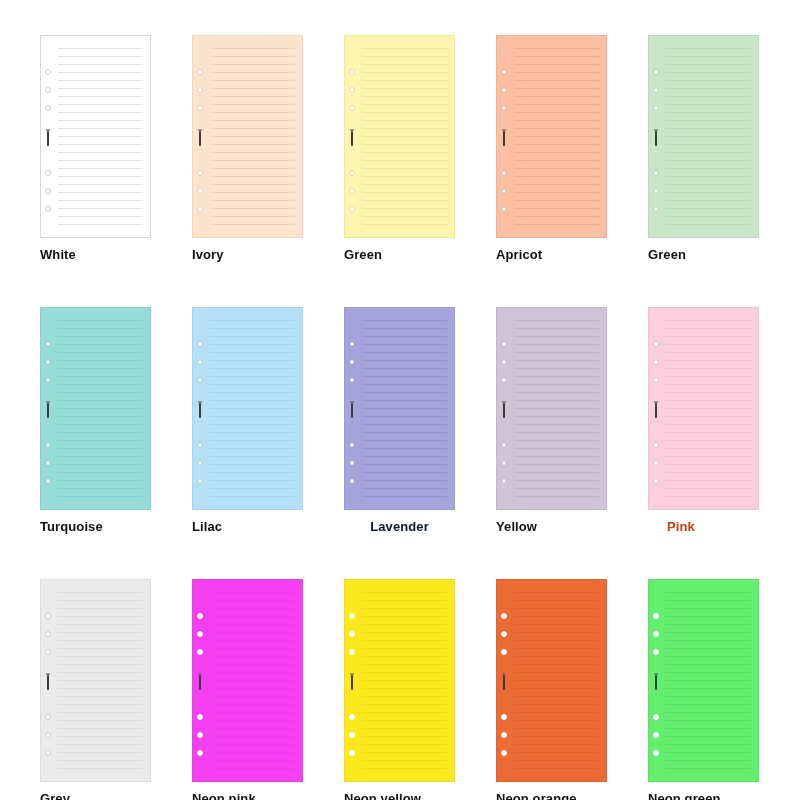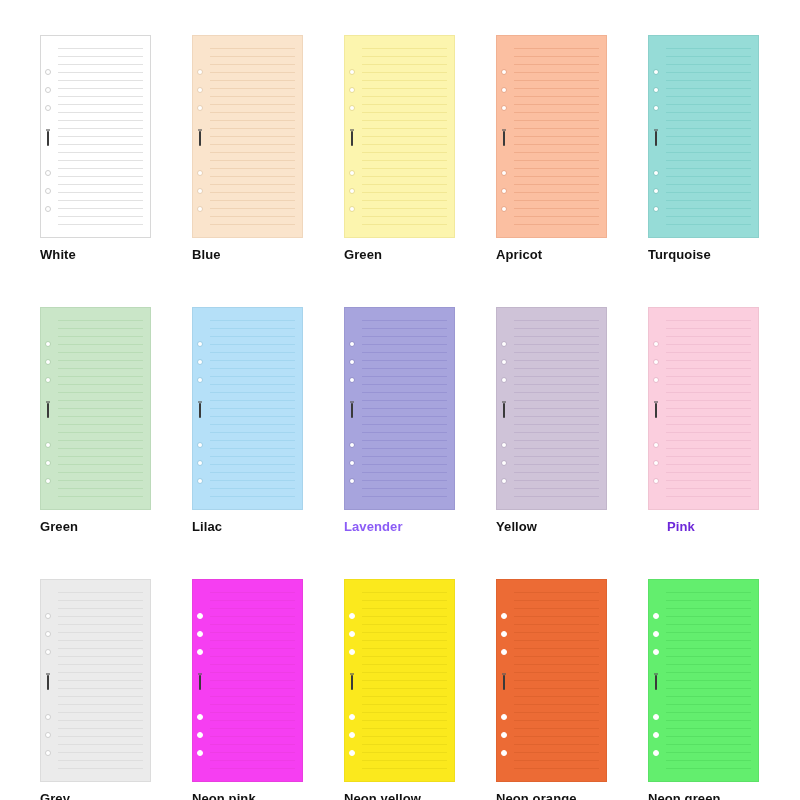--- a/index.html
+++ b/index.html
@@ -170,21 +170,21 @@
         <div class="margin-col">
           <div class="hole" style="top: 33px; background: rgb(255, 255, 255); border: 1px solid rgb(232, 207, 180);"></div>
           <div class="hole" style="top: 51px; background: rgb(255, 255, 255); border: 1px solid rgb(232, 207, 180);"></div>
           <div class="hole" style="top: 69px; background: rgb(255, 255, 255); border: 1px solid rgb(232, 207, 180);"></div>
           <div class="hole" style="top: 134px; background: rgb(255, 255, 255); border: 1px solid rgb(232, 207, 180);"></div>
           <div class="hole" style="top: 152px; background: rgb(255, 255, 255); border: 1px solid rgb(232, 207, 180);"></div>
           <div class="hole" style="top: 170px; background: rgb(255, 255, 255); border: 1px solid rgb(232, 207, 180);"></div>
           <div class="slot" style="top: 95px; background: rgb(58, 58, 58);"></div>
         </div>
       </div>
-      <div class="label" style="color: rgb(17, 17, 17);">Blue</div>
+      <div class="label" style="color: rgb(17, 17, 17);">Ivory</div>
     </div>
     <div class="cell">
       <div class="sheet" style="background: rgb(252, 245, 174); border: 1px solid rgb(242, 233, 157);">
         <div class="rules">
           <div class="rule" style="top: 3px; background: rgb(242, 232, 148);"></div>
           <div class="rule" style="top: 11px; background: rgb(242, 232, 148);"></div>
           <div class="rule" style="top: 19px; background: rgb(242, 232, 148);"></div>
           <div class="rule" style="top: 27px; background: rgb(242, 232, 148);"></div>
           <div class="rule" style="top: 35px; background: rgb(242, 232, 148);"></div>
           <div class="rule" style="top: 43px; background: rgb(242, 232, 148);"></div>
@@ -251,20 +251,59 @@
           <div class="hole" style="top: 69px; background: rgb(255, 255, 255); border: 1px solid rgb(234, 166, 135);"></div>
           <div class="hole" style="top: 134px; background: rgb(255, 255, 255); border: 1px solid rgb(234, 166, 135);"></div>
           <div class="hole" style="top: 152px; background: rgb(255, 255, 255); border: 1px solid rgb(234, 166, 135);"></div>
           <div class="hole" style="top: 170px; background: rgb(255, 255, 255); border: 1px solid rgb(234, 166, 135);"></div>
           <div class="slot" style="top: 95px; background: rgb(58, 58, 58);"></div>
         </div>
       </div>
       <div class="label" style="color: rgb(17, 17, 17);">Apricot</div>
     </div>
     <div class="cell">
+      <div class="sheet" style="background: rgb(202, 230, 200); border: 1px solid rgb(188, 218, 186);">
+        <div class="rules">
+          <div class="rule" style="top: 3px; background: rgb(185, 220, 182);"></div>
+          <div class="rule" style="top: 11px; background: rgb(185, 220, 182);"></div>
+          <div class="rule" style="top: 19px; background: rgb(185, 220, 182);"></div>
+          <div class="rule" style="top: 27px; background: rgb(185, 220, 182);"></div>
+          <div class="rule" style="top: 35px; background: rgb(185, 220, 182);"></div>
+          <div class="rule" style="top: 43px; background: rgb(185, 220, 182);"></div>
+          <div class="rule" style="top: 51px; background: rgb(185, 220, 182);"></div>
+          <div class="rule" style="top: 59px; background: rgb(185, 220, 182);"></div>
+          <div class="rule" style="top: 67px; background: rgb(185, 220, 182);"></div>
+          <div class="rule" style="top: 75px; background: rgb(185, 220, 182);"></div>
+          <div class="rule" style="top: 83px; background: rgb(185, 220, 182);"></div>
+          <div class="rule" style="top: 91px; background: rgb(185, 220, 182);"></div>
+          <div class="rule" style="top: 99px; background: rgb(185, 220, 182);"></div>
+          <div class="rule" style="top: 107px; background: rgb(185, 220, 182);"></div>
+          <div class="rule" style="top: 115px; background: rgb(185, 220, 182);"></div>
+          <div class="rule" style="top: 123px; background: rgb(185, 220, 182);"></div>
+          <div class="rule" style="top: 131px; background: rgb(185, 220, 182);"></div>
+          <div class="rule" style="top: 139px; background: rgb(185, 220, 182);"></div>
+          <div class="rule" style="top: 147px; background: rgb(185, 220, 182);"></div>
+          <div class="rule" style="top: 155px; background: rgb(185, 220, 182);"></div>
+          <div class="rule" style="top: 163px; background: rgb(185, 220, 182);"></div>
+          <div class="rule" style="top: 171px; background: rgb(185, 220, 182);"></div>
+          <div class="rule" style="top: 179px; background: rgb(185, 220, 182);"></div>
+        </div>
+        <div class="margin-col">
+          <div class="hole" style="top: 33px; background: rgb(255, 255, 255); border: 1px solid rgb(178, 211, 176);"></div>
+          <div class="hole" style="top: 51px; background: rgb(255, 255, 255); border: 1px solid rgb(178, 211, 176);"></div>
+          <div class="hole" style="top: 69px; background: rgb(255, 255, 255); border: 1px solid rgb(178, 211, 176);"></div>
+          <div class="hole" style="top: 134px; background: rgb(255, 255, 255); border: 1px solid rgb(178, 211, 176);"></div>
+          <div class="hole" style="top: 152px; background: rgb(255, 255, 255); border: 1px solid rgb(178, 211, 176);"></div>
+          <div class="hole" style="top: 170px; background: rgb(255, 255, 255); border: 1px solid rgb(178, 211, 176);"></div>
+          <div class="slot" style="top: 95px; background: rgb(58, 58, 58);"></div>
+        </div>
+      </div>
+      <div class="label" style="color: rgb(17, 17, 17);">Green</div>
+    </div>
+    <div class="cell">
       <div class="sheet" style="background: rgb(150, 220, 215); border: 1px solid rgb(139, 208, 203);">
         <div class="rules">
           <div class="rule" style="top: 3px; background: rgb(132, 210, 204);"></div>
           <div class="rule" style="top: 11px; background: rgb(132, 210, 204);"></div>
           <div class="rule" style="top: 19px; background: rgb(132, 210, 204);"></div>
           <div class="rule" style="top: 27px; background: rgb(132, 210, 204);"></div>
           <div class="rule" style="top: 35px; background: rgb(132, 210, 204);"></div>
           <div class="rule" style="top: 43px; background: rgb(132, 210, 204);"></div>
           <div class="rule" style="top: 51px; background: rgb(132, 210, 204);"></div>
           <div class="rule" style="top: 59px; background: rgb(132, 210, 204);"></div>
@@ -290,59 +329,20 @@
           <div class="hole" style="top: 69px; background: rgb(255, 255, 255); border: 1px solid rgb(127, 201, 195);"></div>
           <div class="hole" style="top: 134px; background: rgb(255, 255, 255); border: 1px solid rgb(127, 201, 195);"></div>
           <div class="hole" style="top: 152px; background: rgb(255, 255, 255); border: 1px solid rgb(127, 201, 195);"></div>
           <div class="hole" style="top: 170px; background: rgb(255, 255, 255); border: 1px solid rgb(127, 201, 195);"></div>
           <div class="slot" style="top: 95px; background: rgb(58, 58, 58);"></div>
         </div>
       </div>
       <div class="label" style="color: rgb(17, 17, 17);">Turquoise</div>
     </div>
     <div class="cell">
-      <div class="sheet" style="background: rgb(202, 230, 200); border: 1px solid rgb(188, 218, 186);">
-        <div class="rules">
-          <div class="rule" style="top: 3px; background: rgb(185, 220, 182);"></div>
-          <div class="rule" style="top: 11px; background: rgb(185, 220, 182);"></div>
-          <div class="rule" style="top: 19px; background: rgb(185, 220, 182);"></div>
-          <div class="rule" style="top: 27px; background: rgb(185, 220, 182);"></div>
-          <div class="rule" style="top: 35px; background: rgb(185, 220, 182);"></div>
-          <div class="rule" style="top: 43px; background: rgb(185, 220, 182);"></div>
-          <div class="rule" style="top: 51px; background: rgb(185, 220, 182);"></div>
-          <div class="rule" style="top: 59px; background: rgb(185, 220, 182);"></div>
-          <div class="rule" style="top: 67px; background: rgb(185, 220, 182);"></div>
-          <div class="rule" style="top: 75px; background: rgb(185, 220, 182);"></div>
-          <div class="rule" style="top: 83px; background: rgb(185, 220, 182);"></div>
-          <div class="rule" style="top: 91px; background: rgb(185, 220, 182);"></div>
-          <div class="rule" style="top: 99px; background: rgb(185, 220, 182);"></div>
-          <div class="rule" style="top: 107px; background: rgb(185, 220, 182);"></div>
-          <div class="rule" style="top: 115px; background: rgb(185, 220, 182);"></div>
-          <div class="rule" style="top: 123px; background: rgb(185, 220, 182);"></div>
-          <div class="rule" style="top: 131px; background: rgb(185, 220, 182);"></div>
-          <div class="rule" style="top: 139px; background: rgb(185, 220, 182);"></div>
-          <div class="rule" style="top: 147px; background: rgb(185, 220, 182);"></div>
-          <div class="rule" style="top: 155px; background: rgb(185, 220, 182);"></div>
-          <div class="rule" style="top: 163px; background: rgb(185, 220, 182);"></div>
-          <div class="rule" style="top: 171px; background: rgb(185, 220, 182);"></div>
-          <div class="rule" style="top: 179px; background: rgb(185, 220, 182);"></div>
-        </div>
-        <div class="margin-col">
-          <div class="hole" style="top: 33px; background: rgb(255, 255, 255); border: 1px solid rgb(178, 211, 176);"></div>
-          <div class="hole" style="top: 51px; background: rgb(255, 255, 255); border: 1px solid rgb(178, 211, 176);"></div>
-          <div class="hole" style="top: 69px; background: rgb(255, 255, 255); border: 1px solid rgb(178, 211, 176);"></div>
-          <div class="hole" style="top: 134px; background: rgb(255, 255, 255); border: 1px solid rgb(178, 211, 176);"></div>
-          <div class="hole" style="top: 152px; background: rgb(255, 255, 255); border: 1px solid rgb(178, 211, 176);"></div>
-          <div class="hole" style="top: 170px; background: rgb(255, 255, 255); border: 1px solid rgb(178, 211, 176);"></div>
-          <div class="slot" style="top: 95px; background: rgb(58, 58, 58);"></div>
-        </div>
-      </div>
-      <div class="label" style="color: rgb(17, 17, 17);">Green</div>
-    </div>
-    <div class="cell">
       <div class="sheet" style="background: rgb(181, 224, 248); border: 1px solid rgb(168, 212, 236);">
         <div class="rules">
           <div class="rule" style="top: 3px; background: rgb(163, 214, 240);"></div>
           <div class="rule" style="top: 11px; background: rgb(163, 214, 240);"></div>
           <div class="rule" style="top: 19px; background: rgb(163, 214, 240);"></div>
           <div class="rule" style="top: 27px; background: rgb(163, 214, 240);"></div>
           <div class="rule" style="top: 35px; background: rgb(163, 214, 240);"></div>
           <div class="rule" style="top: 43px; background: rgb(163, 214, 240);"></div>
           <div class="rule" style="top: 51px; background: rgb(163, 214, 240);"></div>
           <div class="rule" style="top: 59px; background: rgb(163, 214, 240);"></div>
@@ -404,21 +404,21 @@
         <div class="margin-col">
           <div class="hole" style="top: 33px; background: rgb(255, 255, 255); border: 1px solid rgb(145, 141, 202);"></div>
           <div class="hole" style="top: 51px; background: rgb(255, 255, 255); border: 1px solid rgb(145, 141, 202);"></div>
           <div class="hole" style="top: 69px; background: rgb(255, 255, 255); border: 1px solid rgb(145, 141, 202);"></div>
           <div class="hole" style="top: 134px; background: rgb(255, 255, 255); border: 1px solid rgb(145, 141, 202);"></div>
           <div class="hole" style="top: 152px; background: rgb(255, 255, 255); border: 1px solid rgb(145, 141, 202);"></div>
           <div class="hole" style="top: 170px; background: rgb(255, 255, 255); border: 1px solid rgb(145, 141, 202);"></div>
           <div class="slot" style="top: 95px; background: rgb(58, 58, 58);"></div>
         </div>
       </div>
-      <div class="label" style="color: #8b5cf6;">Lavender</div>
+      <div class="label" style="color: #0f172a; text-align: center;">Lavender</div>
     </div>
     <div class="cell">
       <div class="sheet" style="background: rgb(207, 195, 216); border: 1px solid rgb(194, 182, 203);">
         <div class="rules">
           <div class="rule" style="top: 3px; background: rgb(193, 179, 205);"></div>
           <div class="rule" style="top: 11px; background: rgb(193, 179, 205);"></div>
           <div class="rule" style="top: 19px; background: rgb(193, 179, 205);"></div>
           <div class="rule" style="top: 27px; background: rgb(193, 179, 205);"></div>
           <div class="rule" style="top: 35px; background: rgb(193, 179, 205);"></div>
           <div class="rule" style="top: 43px; background: rgb(193, 179, 205);"></div>
@@ -482,21 +482,21 @@
         <div class="margin-col">
           <div class="hole" style="top: 33px; background: rgb(255, 255, 255); border: 1px solid rgb(234, 184, 203);"></div>
           <div class="hole" style="top: 51px; background: rgb(255, 255, 255); border: 1px solid rgb(234, 184, 203);"></div>
           <div class="hole" style="top: 69px; background: rgb(255, 255, 255); border: 1px solid rgb(234, 184, 203);"></div>
           <div class="hole" style="top: 134px; background: rgb(255, 255, 255); border: 1px solid rgb(234, 184, 203);"></div>
           <div class="hole" style="top: 152px; background: rgb(255, 255, 255); border: 1px solid rgb(234, 184, 203);"></div>
           <div class="hole" style="top: 170px; background: rgb(255, 255, 255); border: 1px solid rgb(234, 184, 203);"></div>
           <div class="slot" style="top: 95px; background: rgb(58, 58, 58);"></div>
         </div>
       </div>
-      <div class="label" style="color: #6d28d9; padding-left: 19px;">Pink</div>
+      <div class="label" style="color: #c2410c; padding-left: 19px;">Pink</div>
     </div>
     <div class="cell">
       <div class="sheet" style="background: rgb(235, 235, 235); border: 1px solid rgb(220, 220, 220);">
         <div class="rules">
           <div class="rule" style="top: 3px; background: rgb(222, 222, 222);"></div>
           <div class="rule" style="top: 11px; background: rgb(222, 222, 222);"></div>
           <div class="rule" style="top: 19px; background: rgb(222, 222, 222);"></div>
           <div class="rule" style="top: 27px; background: rgb(222, 222, 222);"></div>
           <div class="rule" style="top: 35px; background: rgb(222, 222, 222);"></div>
           <div class="rule" style="top: 43px; background: rgb(222, 222, 222);"></div>

